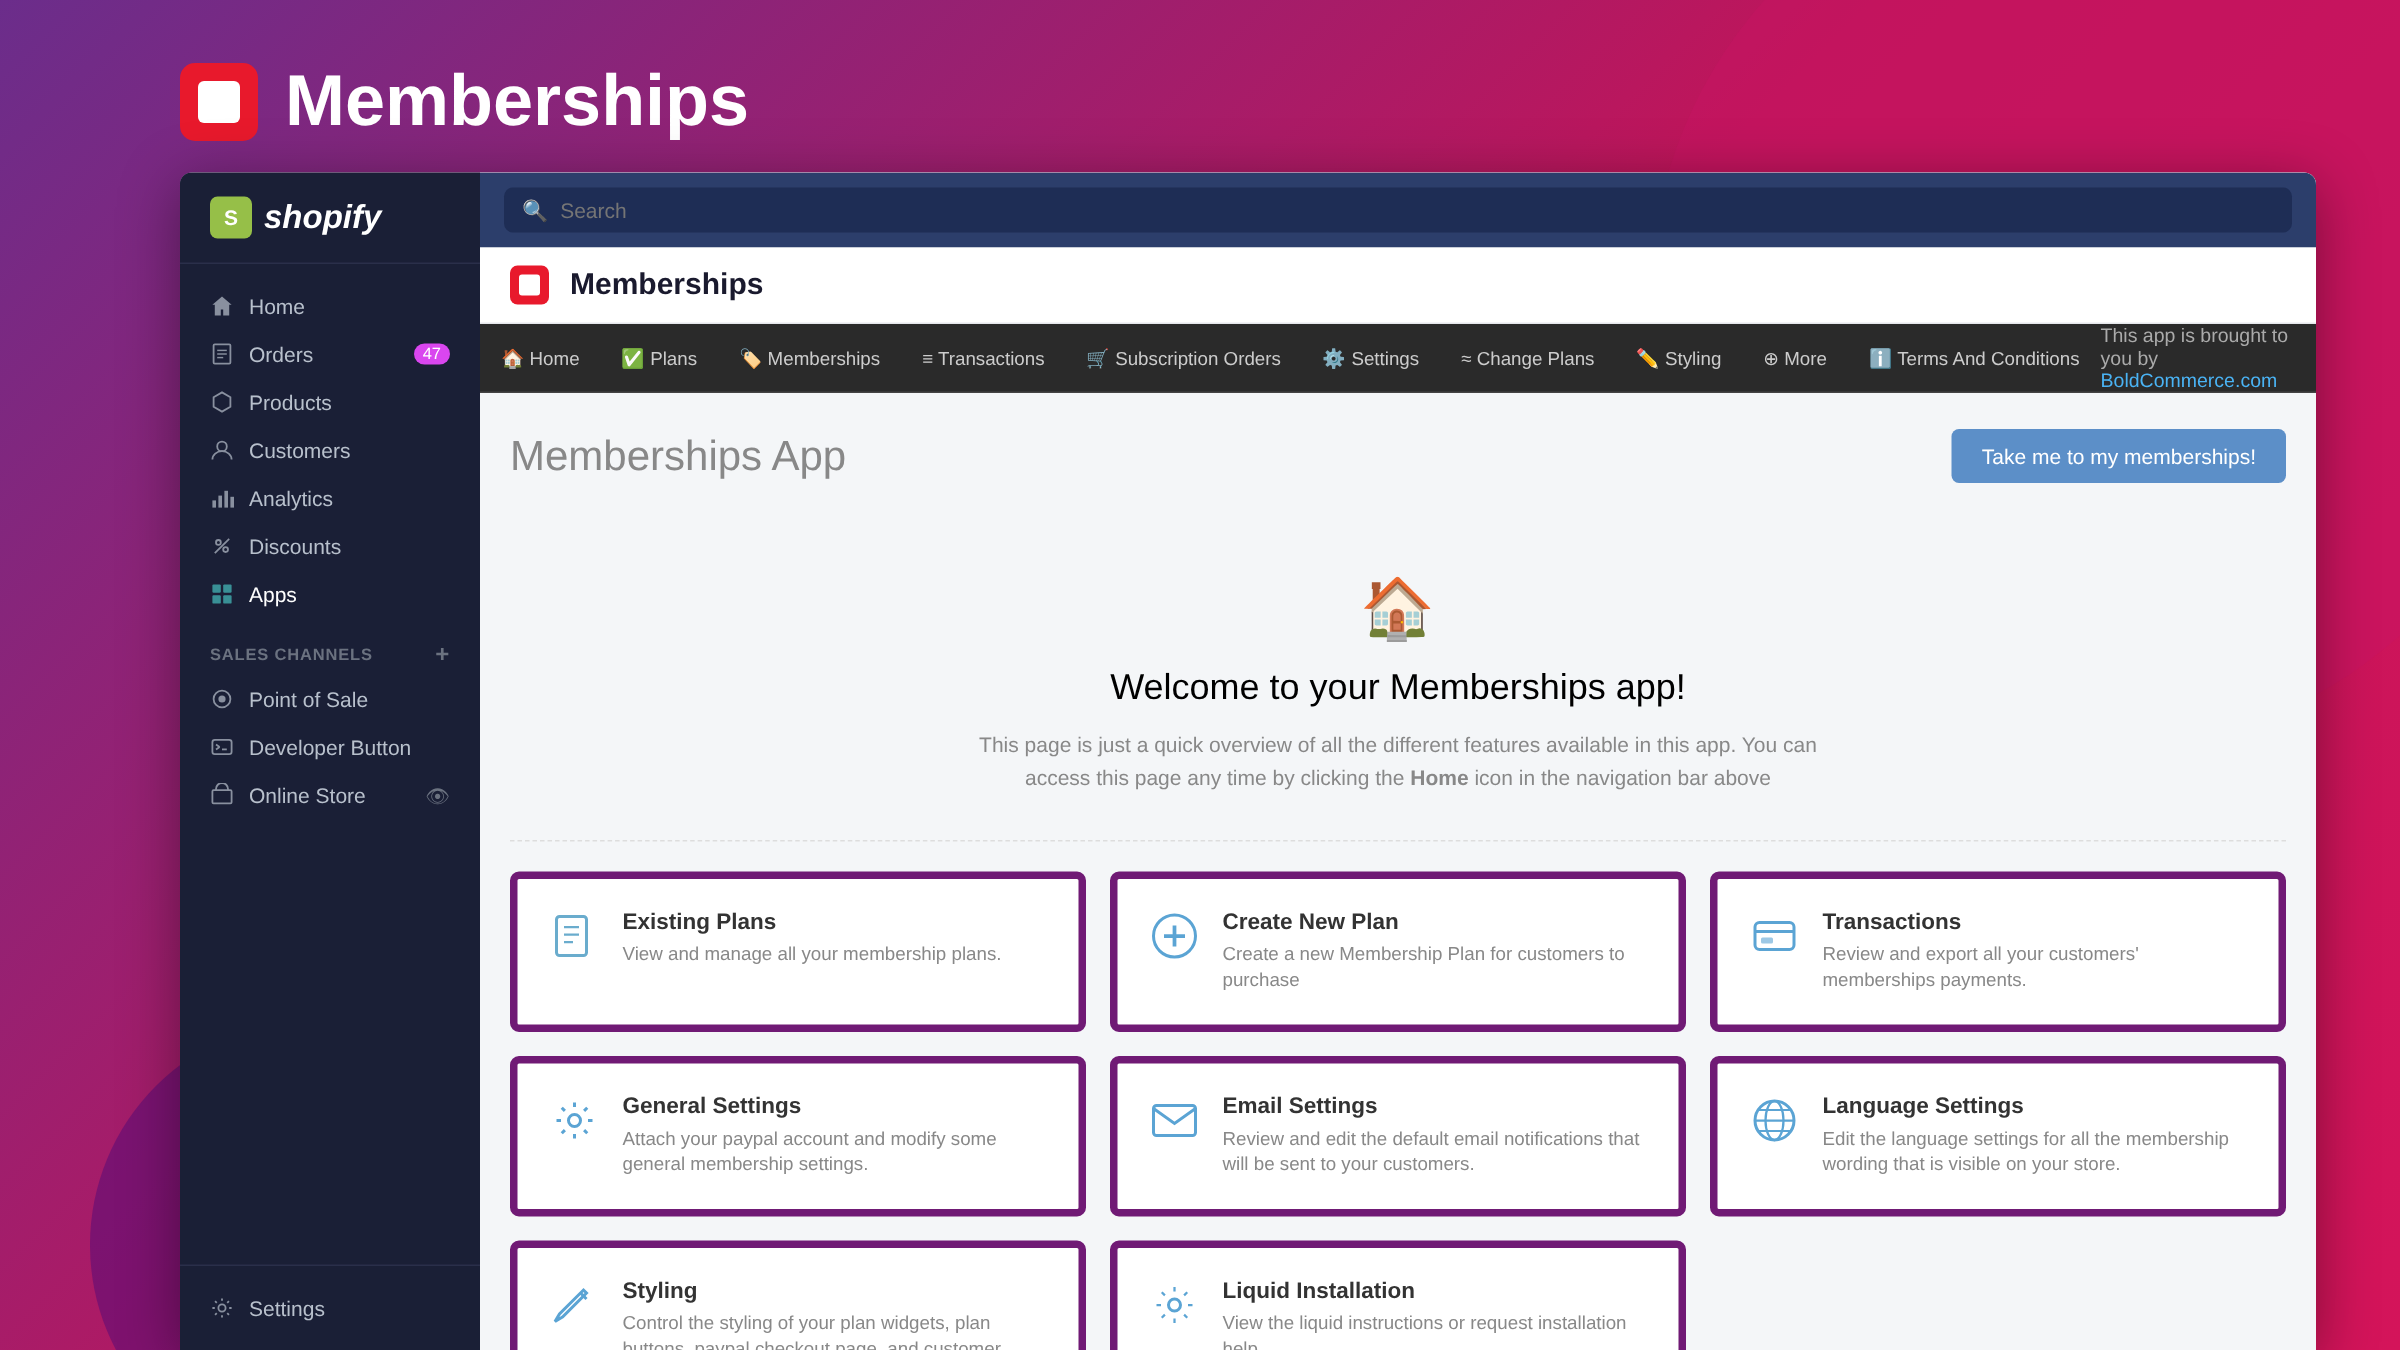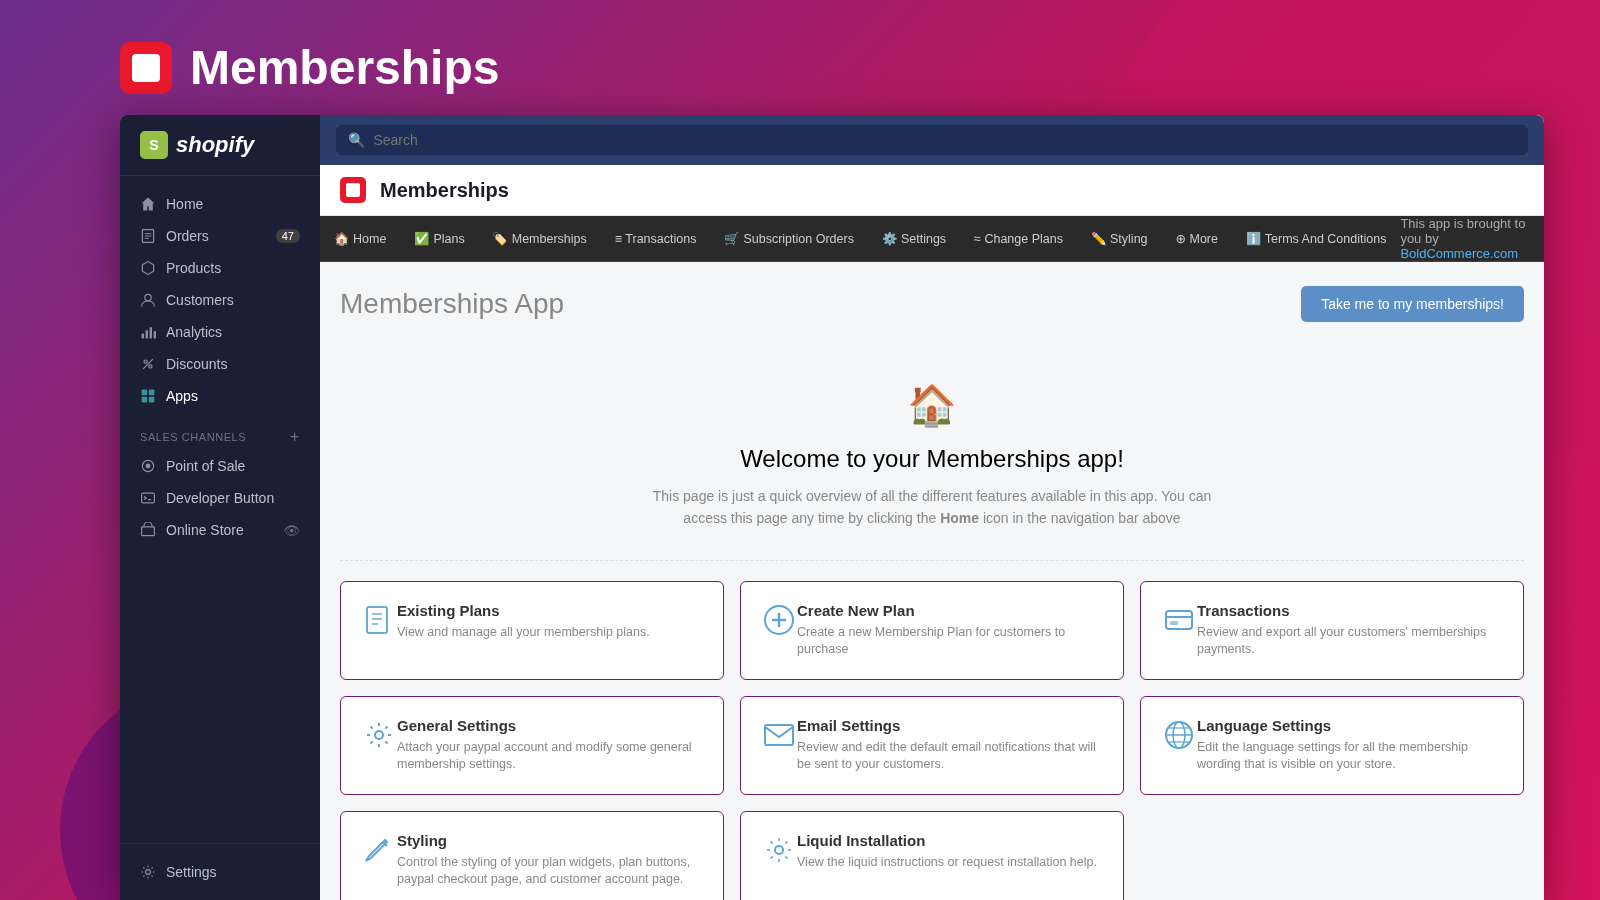--- a/index.html
+++ b/index.html
@@ -139,35 +139,35 @@
     }
     .nav-item.active { color: white; }
     .nav-item .nav-icon {
       width: 16px;
       height: 16px;
       opacity: 0.7;
       flex-shrink: 0;
     }
     .nav-item .badge {
       margin-left: auto;
-      background: #404040;
+      background: #d946ef;
       color: white;
       font-size: 11px;
       border-radius: 10px;
       padding: 1px 6px;
     }
 
     .sales-channels-header {
       display: flex;
       align-items: center;
       justify-content: space-between;
       padding: 8px 20px 4px;
       color: #6b7280;
       font-size: 11px;
-      font-weight: 400;
+      font-weight: 700;
       letter-spacing: 0.05em;
       text-transform: uppercase;
       margin-top: 8px;
     }
 
     .sidebar-bottom {
       padding: 12px 0;
       border-top: 1px solid #2a2f4a;
     }
 
@@ -335,25 +335,26 @@
     
     .cards-grid {
       display: grid;
       grid-template-columns: 1fr 1fr 1fr;
       gap: 16px;
       padding: 0 0 20px;
     }
 
     .card {
       background: white;
-      border: 1px solid #701a75;
+      border: 5px solid #701a75;
       border-radius: 6px;
       padding: 20px;
       display: flex;
       align-items: flex-start;
+      gap: 14px;
       cursor: pointer;
     }
 
     .card-icon {
       width: 36px;
       height: 36px;
       flex-shrink: 0;
       display: flex;
       align-items: center;
       justify-content: center;

